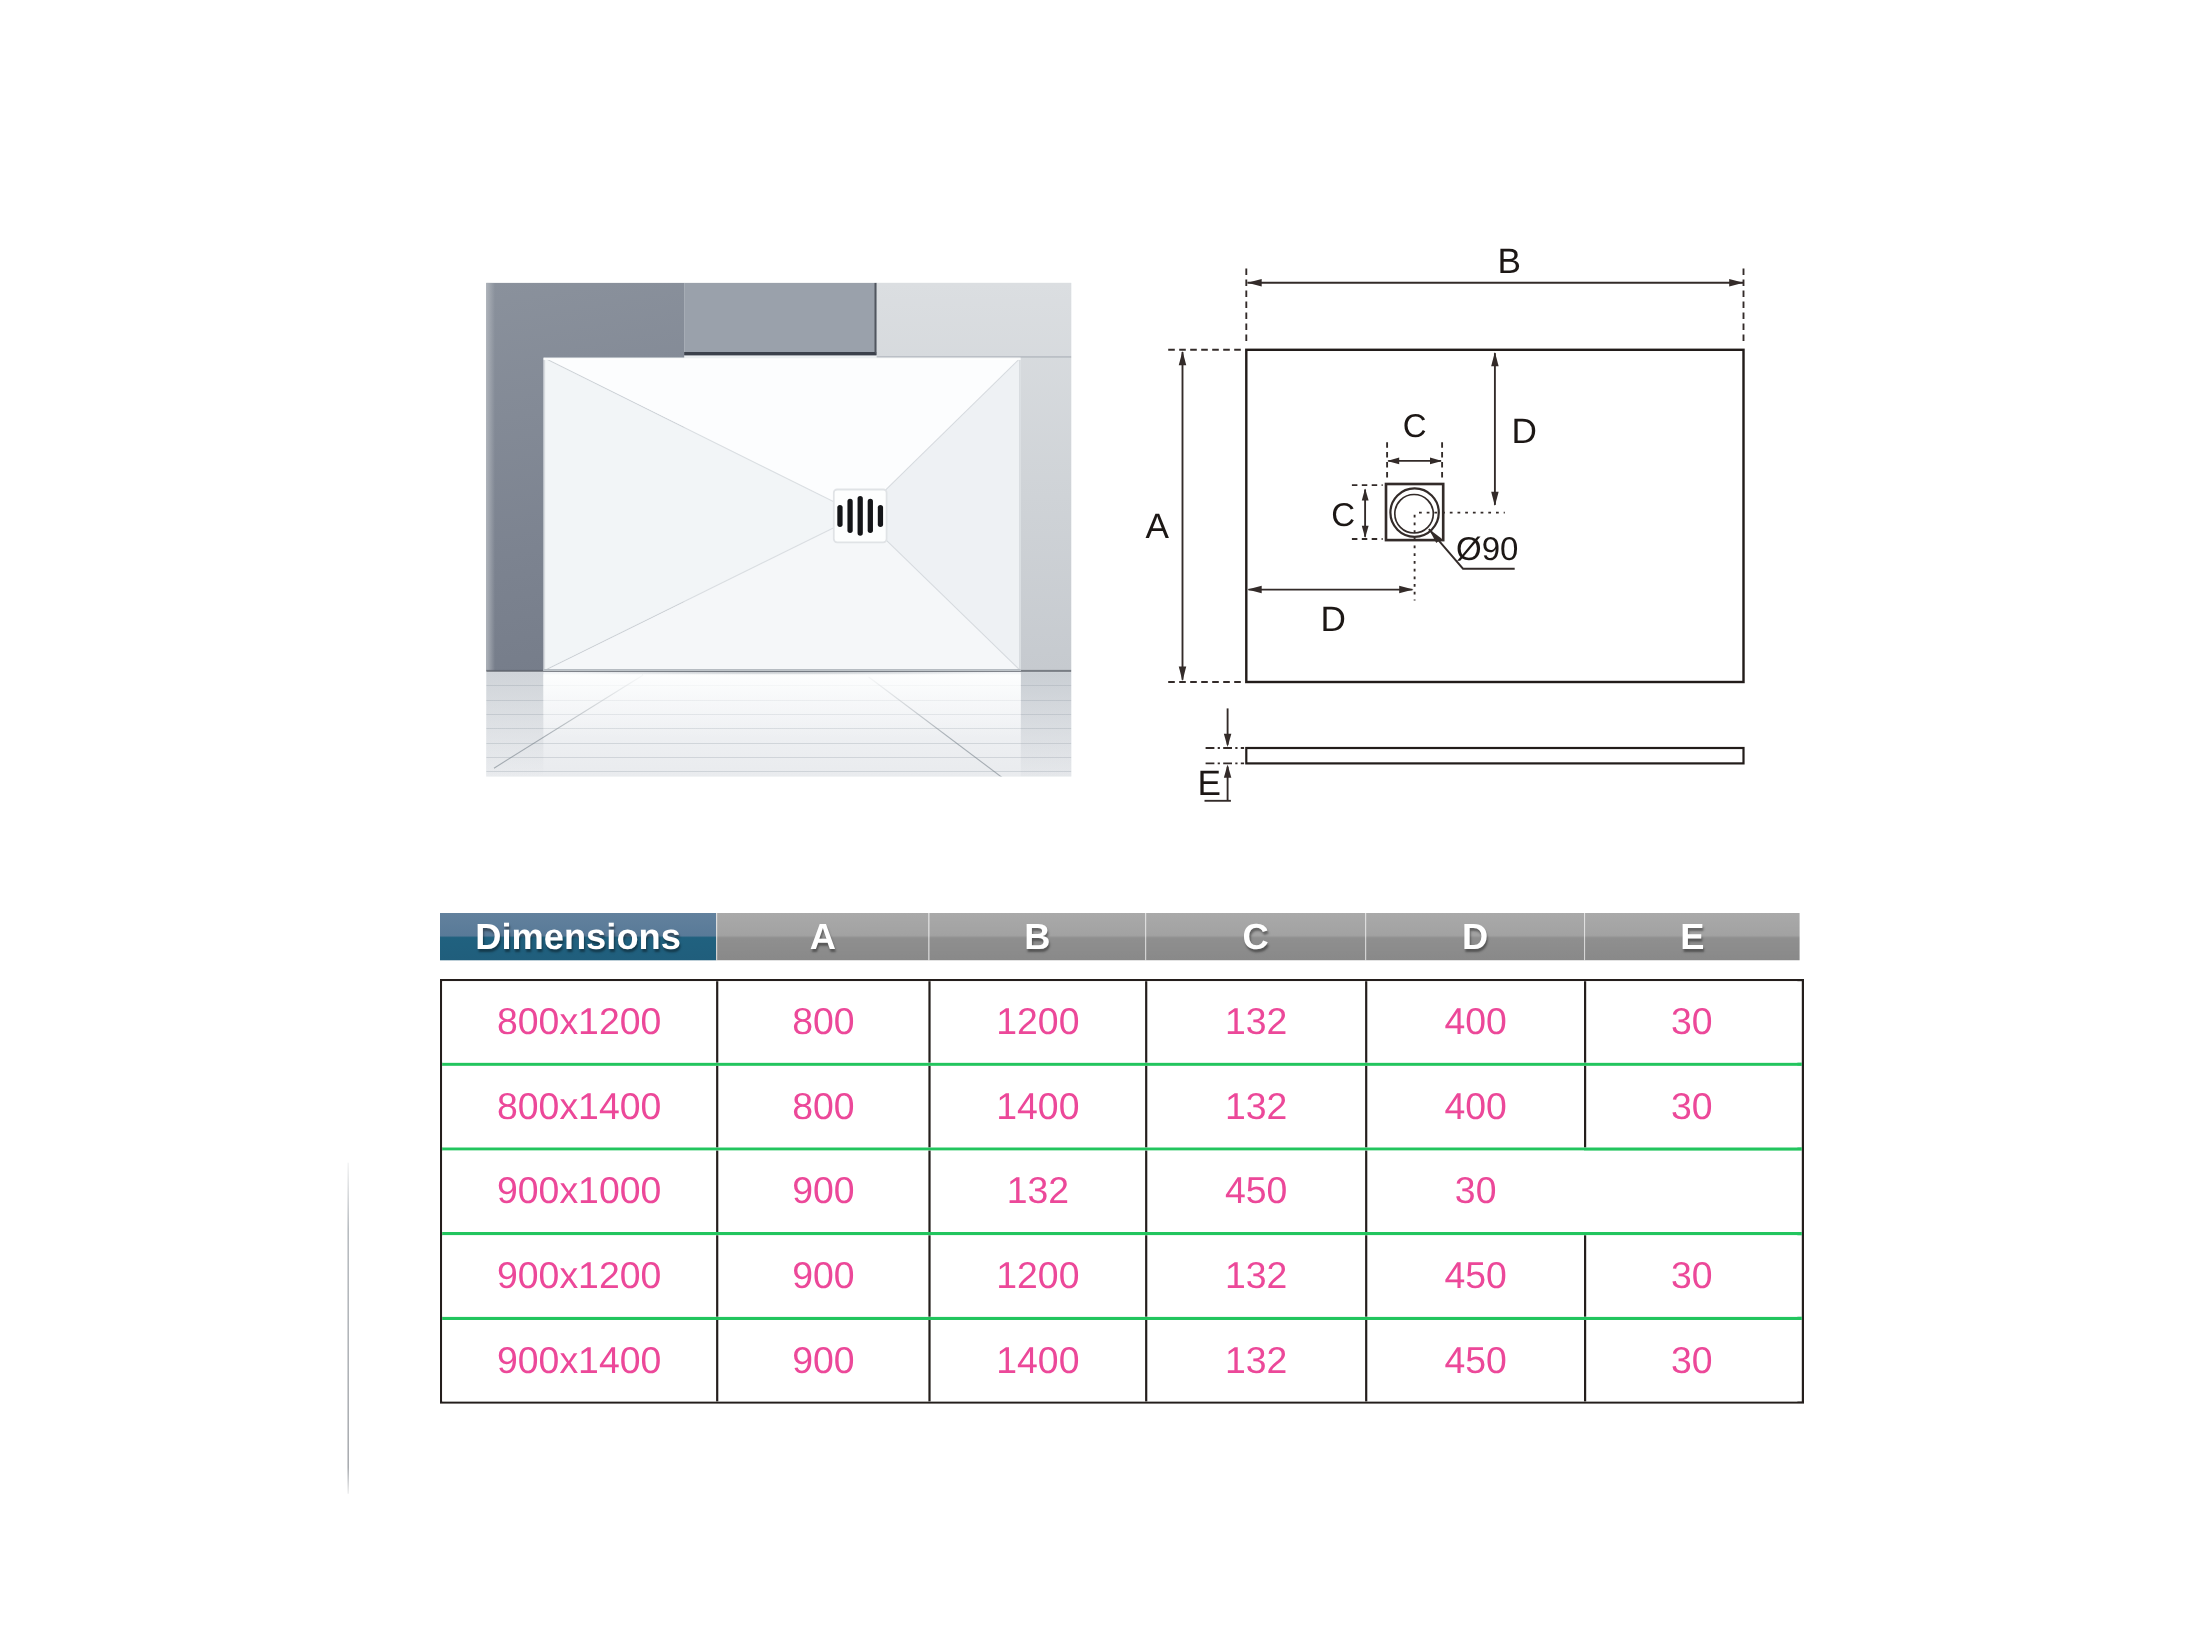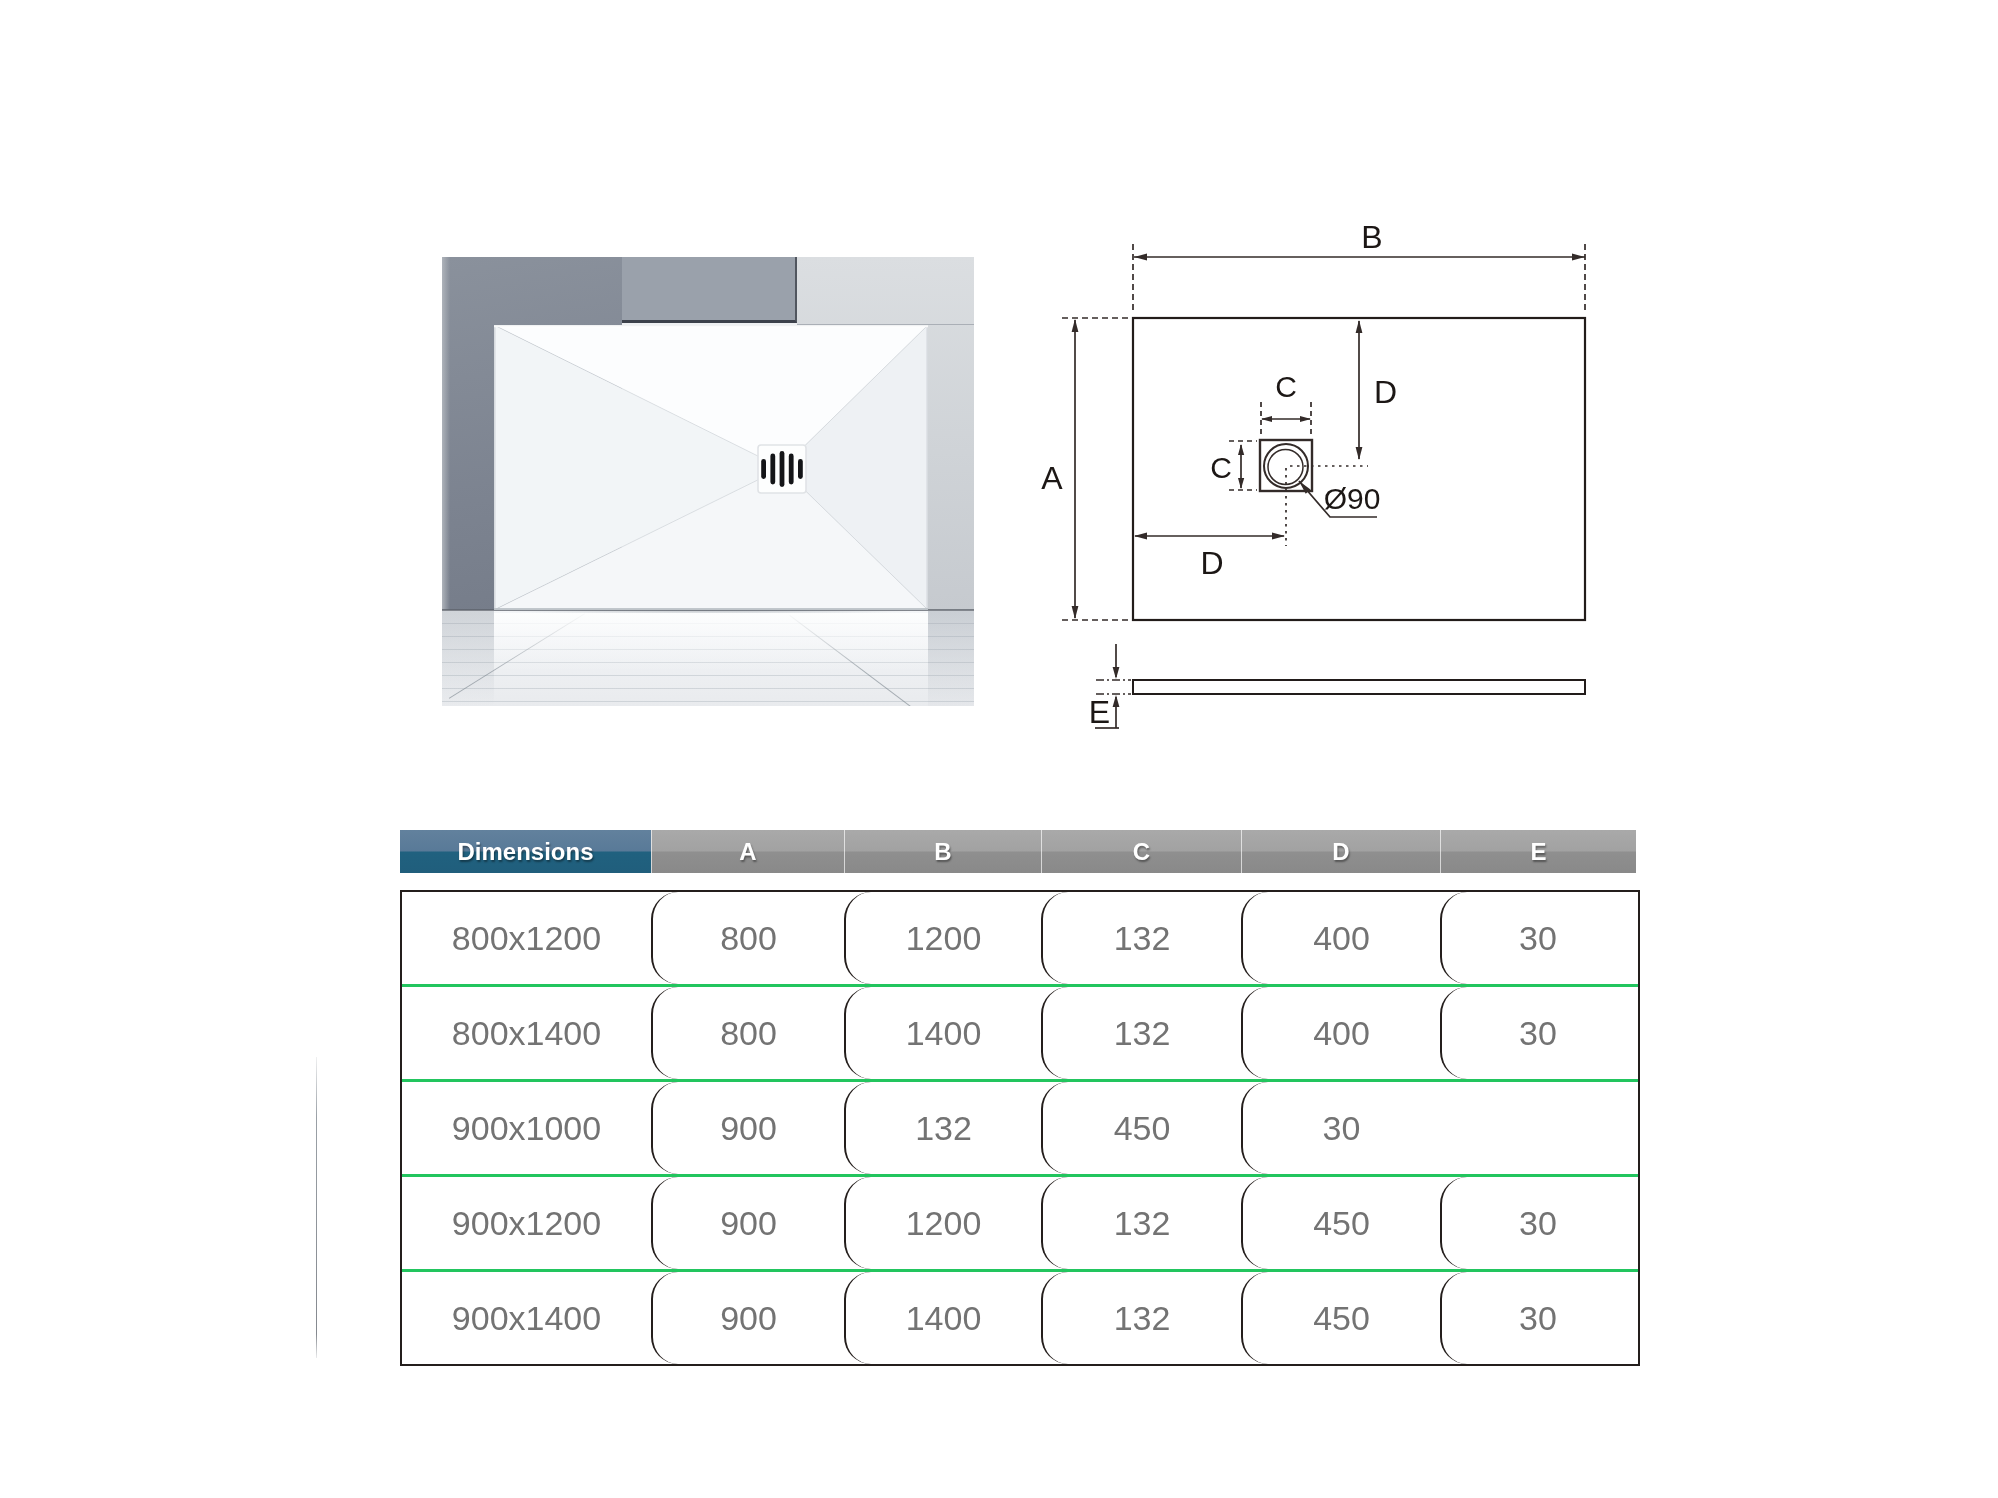--- a/index.html
+++ b/index.html
@@ -36,31 +36,31 @@
   .tray{position:absolute;left:52px;top:68px;width:434px;height:285px;}
   .reflection{position:absolute;left:52px;top:356px;width:434px;height:58px;
     background:linear-gradient(180deg, rgba(253,254,254,.95) 0%, rgba(250,251,252,.55) 45%, rgba(250,251,252,0) 100%);}
   
   .drawing{position:absolute;left:1040px;top:210px;}
   .drawing text{font-family:"Liberation Sans", sans-serif;fill:#1c1715;}
   
   .thead{position:absolute;left:400px;top:830px;width:1236px;height:43px;display:grid;
     grid-template-columns:251px 193px 197px 200px 199px 196px;}
   .th{display:flex;align-items:center;justify-content:center;
-    color:#fff;font-weight:bold;font-size:24px;
+    color:#fff;font-weight:bold;font-size:33px;
     text-shadow:1px 2px 2px rgba(0,0,0,.40);
     background:linear-gradient(180deg,#a9a9a9 0%,#a2a2a2 48%,#8f8f8f 52%,#898989 100%);
     border-left:1px solid rgba(255,255,255,.65);box-sizing:border-box;}
   .th.first{border-left:none;
     background:linear-gradient(180deg,#62819d 0%,#597a98 48%,#20617f 52%,#205e7c 100%);}
   .tbody{position:absolute;left:400px;top:890px;width:1236px;border:2px solid #241e1c;background:#fff;}
   .tr{display:grid;grid-template-columns:249px 193px 197px 200px 199px 194px;border-top:3px solid #22c55e;}
   .tr:first-child{border-top:none;}
-  .td{height:92px;display:flex;align-items:center;justify-content:center;
-    font-size:34px;color:#737373;border-left:2px solid #241e1c;box-sizing:border-box;background:#fff;border-radius:27px;}
+  .td{height:74px;display:flex;align-items:center;justify-content:center;
+    font-size:34px;color:#ec4899;border-left:2px solid #241e1c;box-sizing:border-box;background:#fff;}
   .td.first{border-left:none;}
   
   .stray-line{position:absolute;left:316px;top:1057px;width:1px;height:301px;
     background:linear-gradient(180deg,rgba(150,155,160,.15) 0%,#9aa0a6 20%,#85898f 92%,rgba(150,155,160,.2) 100%);}
 </style>
 </head>
 <body>
 
 <div class="photo">
   <div class="panel-left"></div>

